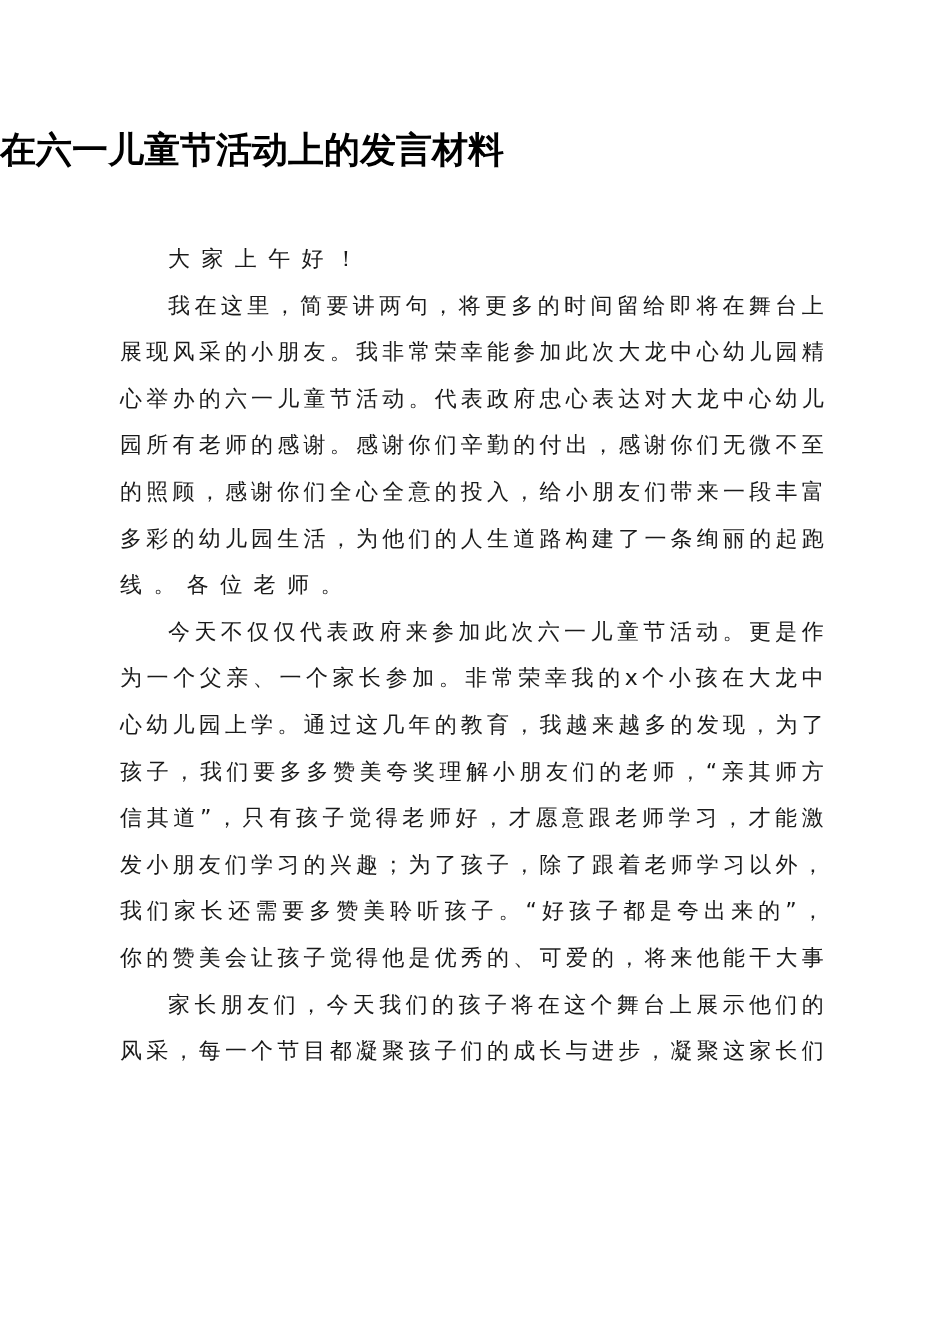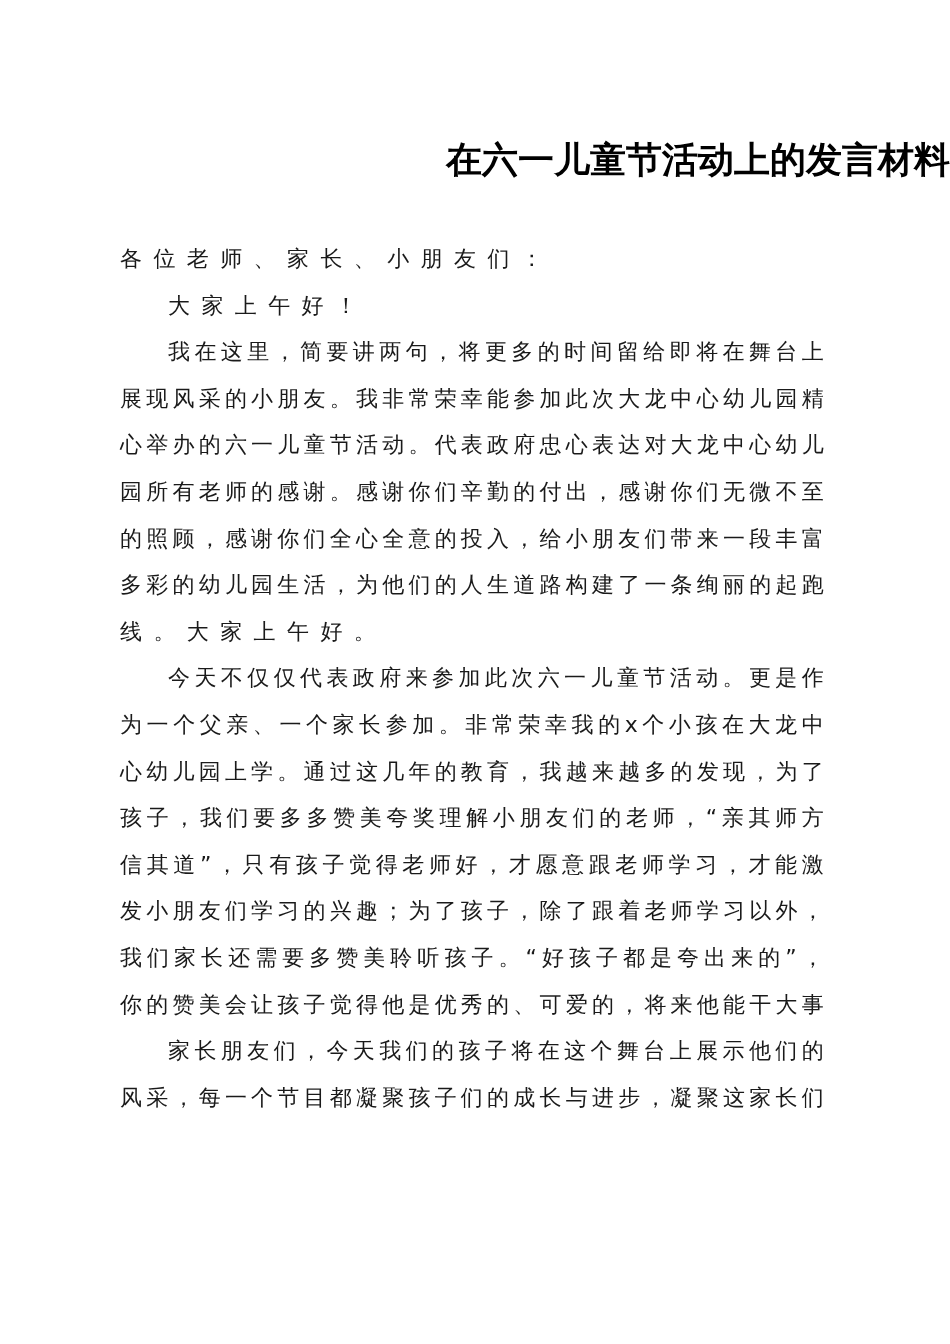--- a/index.html
+++ b/index.html
@@ -18,24 +18,24 @@
       position: absolute;
       left: 0;
       top: 0;
       width: 950px;
       height: 1344px;
       background: #ffffff;
     }
     .title {
       position: absolute;
       left: 0;
-      top: 134px;
+      top: 127px;
       width: 950px;
-      text-align: right;
-      font-family: Liberation Sans, sans-serif;
+      text-align: left;
+      font-family: Liberation Mono, monospace;
       font-weight: bold;
       font-size: 36px;
       line-height: 52px;
       letter-spacing: 0px;
       color: #000000;
       margin: 0;
     }
     .body-text {
       position: absolute;
       left: 120px;
@@ -66,21 +66,20 @@
       letter-spacing: 11.4px;
     }
   </style>
 </head>
 <body>
 
 <div class="page">
   <h1 class="title">在六一儿童节活动上的发言材料</h1>
 
   <div class="body-text">
-    <div class="line plain">各位老师、家长、小朋友们：</div>
     <div class="line plain indent">大家上午好！</div>
 
     <div>
       <div class="line indent">
           <span class="ch">我</span>
           <span class="ch">在</span>
           <span class="ch">这</span>
           <span class="ch">里</span>
           <span class="ch">，</span>
           <span class="ch">简</span>
@@ -242,21 +241,21 @@
           <span class="ch">建</span>
           <span class="ch">了</span>
           <span class="ch">一</span>
           <span class="ch">条</span>
           <span class="ch">绚</span>
           <span class="ch">丽</span>
           <span class="ch">的</span>
           <span class="ch">起</span>
           <span class="ch">跑</span>
         </div>
-      <div class="line last">线。大家上午好。</div>
+      <div class="line last">线。各位老师。</div>
     </div>
 
     <div>
       <div class="line indent">
           <span class="ch">今</span>
           <span class="ch">天</span>
           <span class="ch">不</span>
           <span class="ch">仅</span>
           <span class="ch">仅</span>
           <span class="ch">代</span>

